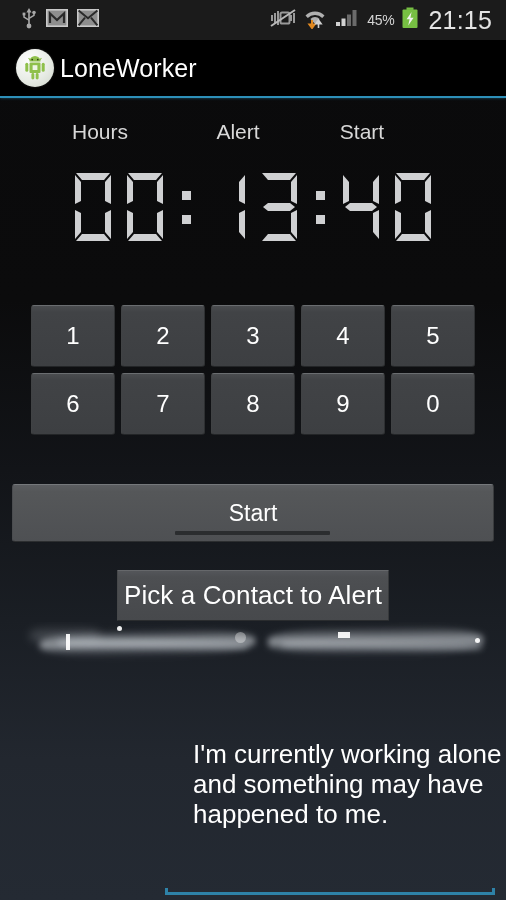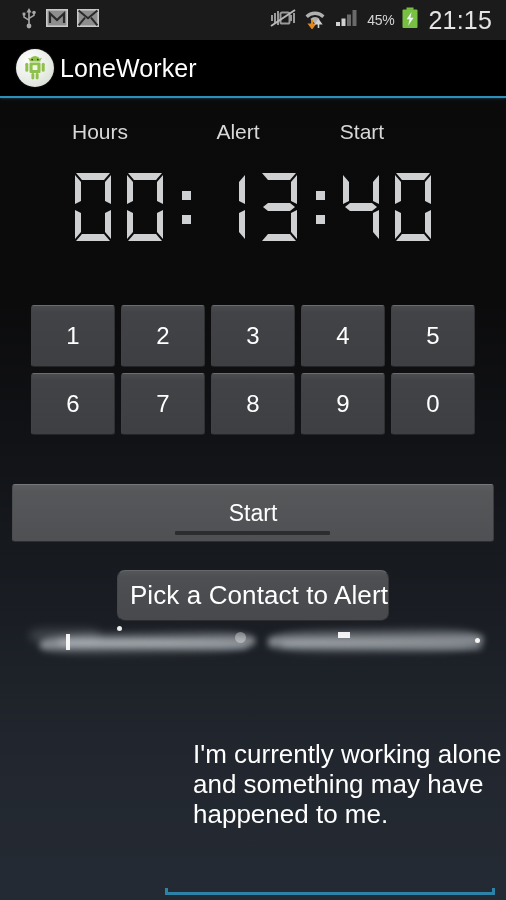--- a/index.html
+++ b/index.html
@@ -169,25 +169,25 @@
     position: absolute;
     left: 117px;
     top: 570px;
     width: 272px;
     height: 51px;
     background: linear-gradient(to bottom, #54565a 0%, #4d4f52 12%, #47494c 100%);
     border-top: 1px solid #66686b;
     border-left: 1px solid #46484a;
     border-right: 1px solid #37393b;
     border-bottom: 1px solid #2a2c2e;
-    border-radius: 8px;
-    box-sizing: border-box;
-    display: flex;
-    align-items: center;
-    justify-content: flex-end;
+    border-radius: 1px;
+    box-sizing: border-box;
+    display: flex;
+    align-items: center;
+    justify-content: center;
     color: #ffffff;
     font-size: 26px;
     letter-spacing: 0.1px;
   }
 
   
   .redacted {
     position: absolute;
     left: 20px;
     top: 622px;

